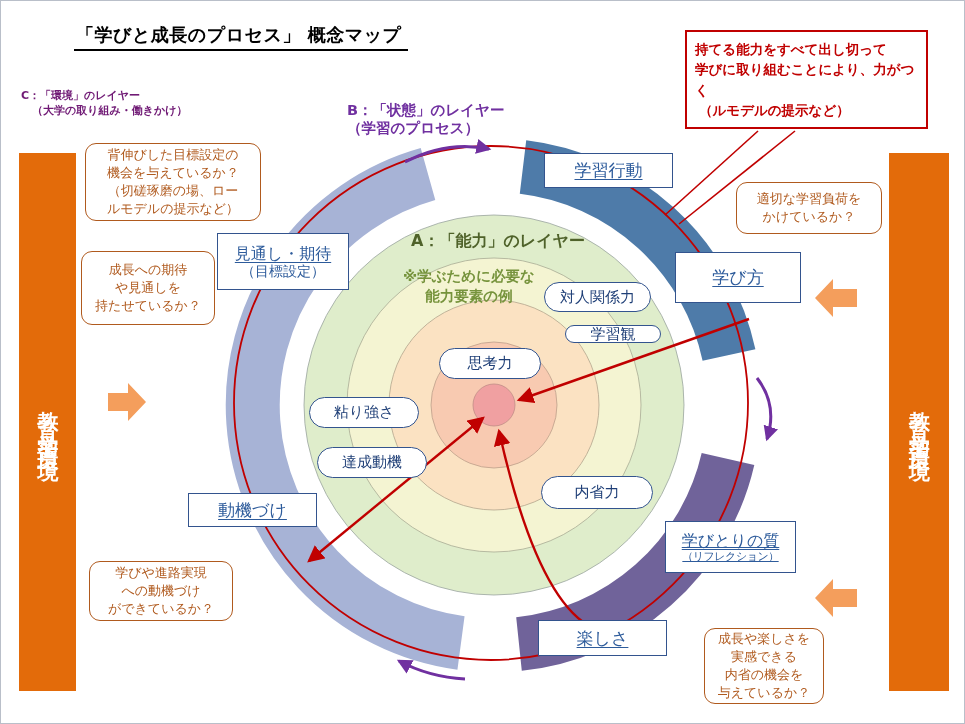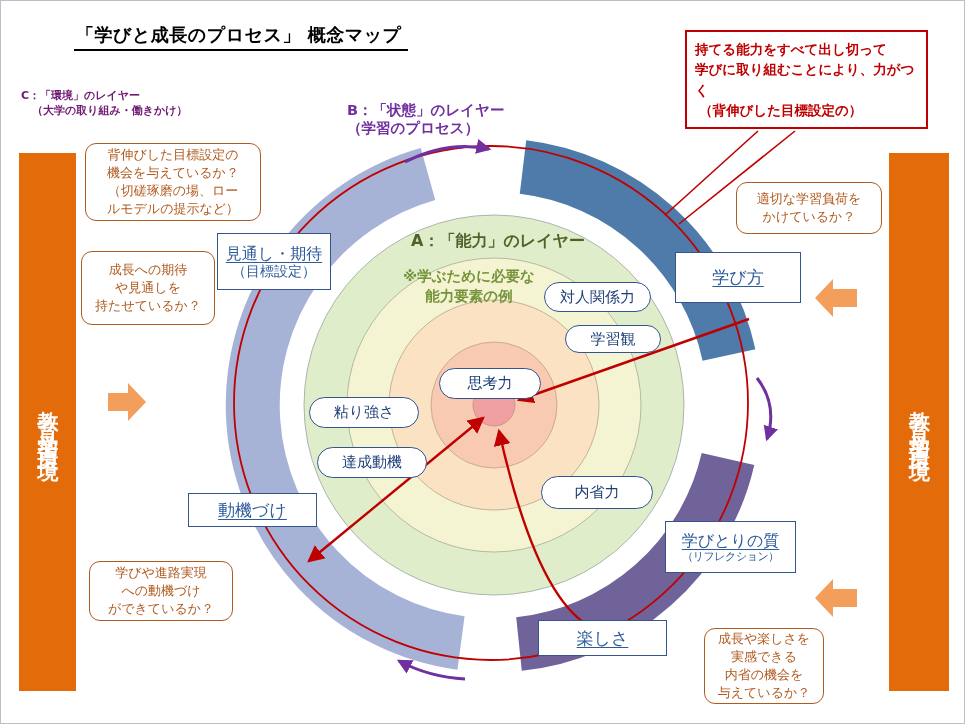--- a/index.html
+++ b/index.html
@@ -120,55 +120,58 @@
   <div class="abs label-c"><span>C：「環境」のレイヤー</span><br><span>　（大学の取り組み・働きかけ）</span></div>
 
   <div class="abs label-b"><span>B：「状態」のレイヤー</span><br><span>（学習のプロセス）</span></div>
 
   <div class="abs label-a">A：「能力」のレイヤー</div>
   <div class="abs label-a-note"><span>※学ぶために必要な</span><br><span>能力要素の例</span></div>
 
   <div class="abs red-callout">
     <span>持てる能力をすべて出し切って</span>
     <span>学びに取り組むことにより、力がつく</span>
-    <span class="rc-indent">（背伸びした目標設定の）</span>
+    <span class="rc-indent">（ルモデルの提示など）</span>
   </div>
 
   <div class="abs envbar" style="left:18px;">
     <span class="vtext">教育・学習環境</span>
   </div>
   <div class="abs envbar" style="left:888px;width:60px;">
     <span class="vtext">教育・学習環境</span>
   </div>
 
+  <div class="abs stage" style="left:543px;top:152px;width:129px;height:35px;">
+    <span class="stage-main">学習行動</span>
+  </div>
   <div class="abs stage" style="left:674px;top:251px;width:126px;height:51px;">
     <span class="stage-main">学び方</span>
   </div>
-  <div class="abs stage" style="left:216px;top:232px;width:114px;height:57px;">
+  <div class="abs stage" style="left:216px;top:232px;width:132px;height:57px;">
     <span class="stage-main sm">見通し・期待</span>
     <span class="stage-sub">（目標設定）</span>
   </div>
   <div class="abs stage" style="left:187px;top:492px;width:129px;height:34px;">
     <span class="stage-main">動機づけ</span>
   </div>
   <div class="abs stage" style="left:537px;top:619px;width:129px;height:36px;">
     <span class="stage-main">楽しさ</span>
   </div>
-  <div class="abs stage" style="left:664px;top:520px;width:131px;height:52px;">
+  <div class="abs stage" style="left:664px;top:520px;width:131px;height:52px;text-decoration:underline;">
     <span class="stage-main sm">学びとりの質</span>
     <span class="stage-sub xs">（リフレクション）</span>
   </div>
 
   <div class="abs pill" style="left:543px;top:281px;width:107px;height:30px;">
       <span>対人関係力</span>
     </div>
-  <div class="abs pill" style="left:564px;top:324px;width:96px;height:28px;">
+  <div class="abs pill" style="left:564px;top:324px;width:96px;height:18px;">
       <span>学習観</span>
     </div>
-  <div class="abs pill" style="left:438px;top:347px;width:102px;height:31px;margin-top:20px;">
+  <div class="abs pill" style="left:438px;top:347px;width:102px;height:31px;">
       <span>思考力</span>
     </div>
   <div class="abs pill" style="left:308px;top:396px;width:110px;height:31px;">
       <span>粘り強さ</span>
     </div>
   <div class="abs pill" style="left:316px;top:446px;width:110px;height:31px;">
       <span>達成動機</span>
     </div>
   <div class="abs pill" style="left:540px;top:475px;width:112px;height:33px;">
       <span>内省力</span>

